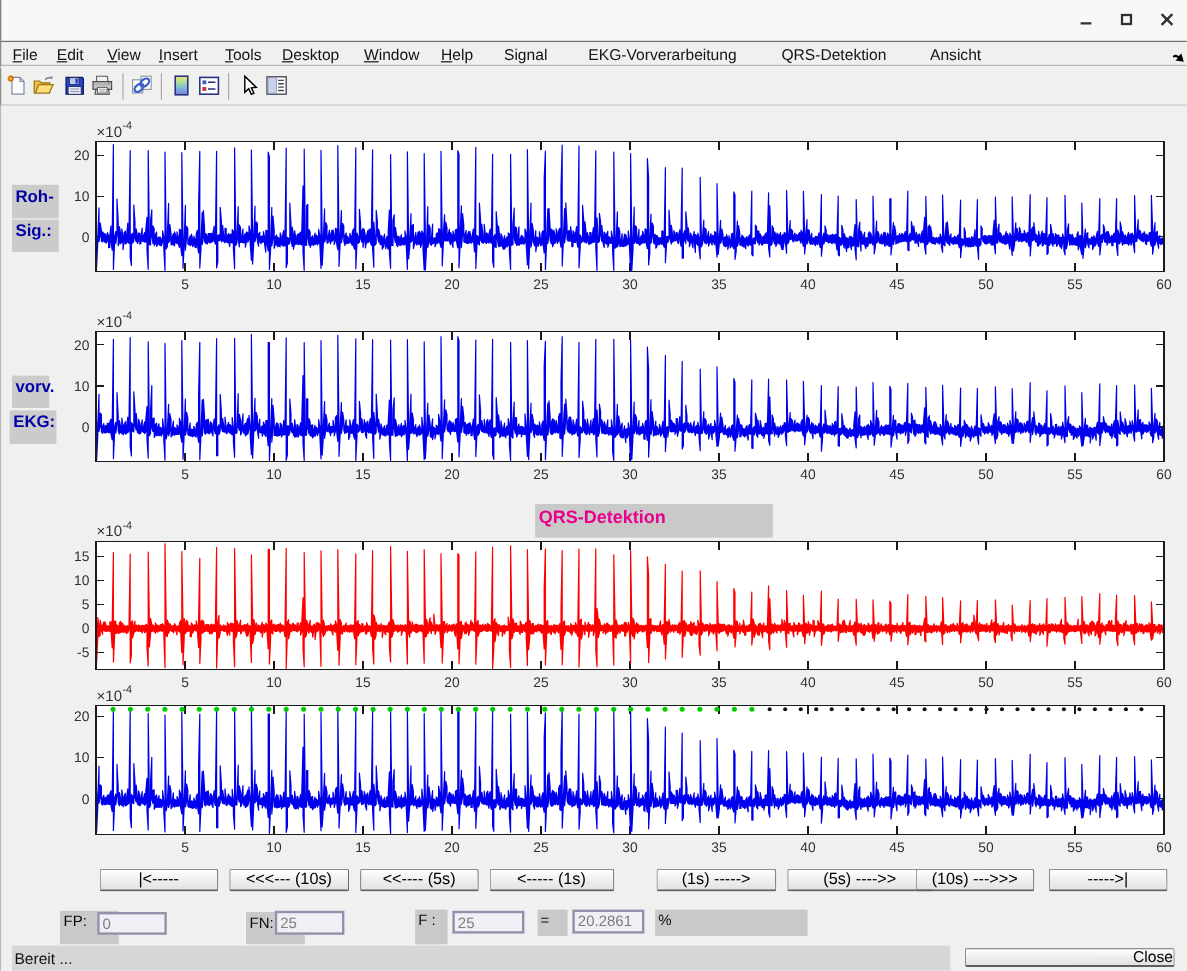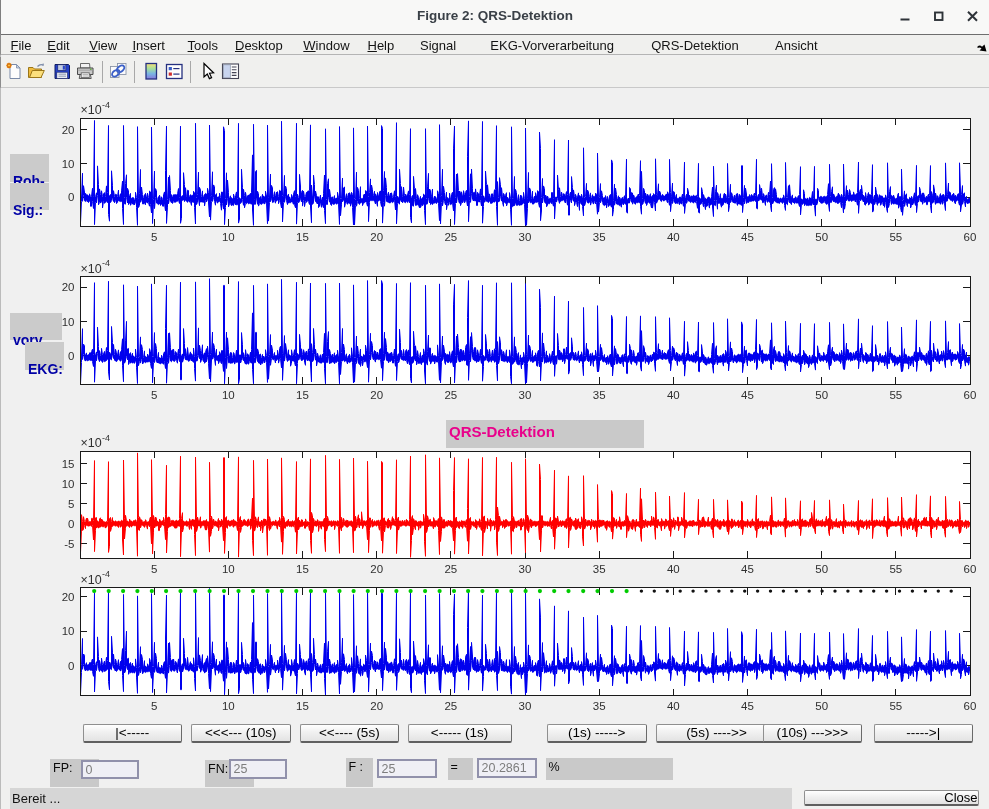--- a/index.html
+++ b/index.html
@@ -2,32 +2,31 @@
 <html><head><meta charset="utf-8"><title>Figure 2: QRS-Detektion</title>
 <style>
 *{margin:0;padding:0;box-sizing:border-box}
 html,body{width:989px;height:809px;overflow:hidden}
 body{position:relative;background:#f0f0f0;font-family:"Liberation Sans",sans-serif;-webkit-font-smoothing:antialiased}
 .titlebar{position:absolute;left:0;top:0;width:989px;height:34px;background:#f8f8f7;border-left:1px solid #6c6c6c}
 .titlebar .txt{position:absolute;left:0;right:0;top:8px;text-align:center;font-size:13.5px;font-weight:bold;color:#3a4047}
 .menubar{position:absolute;left:0;top:34px;width:989px;height:21px;background:#f0f0ee;border-top:1px solid #6e6e6e;border-bottom:1px solid #b4b4b4;border-left:1px solid #8a8a8a}
 .menubar span{position:absolute;top:3px;font-size:13px;color:#141414}
 .toolbar{position:absolute;left:0;top:57px;width:989px;height:31px;background:#f0f0ee;border-bottom:1px solid #c9c9c9;border-left:1px solid #8a8a8a}
-.lbl{position:absolute;background:#cbcbcb;color:#0000a6;font-weight:bold;font-size:14px;padding-left:3px;padding-top:19px}
+.lbl{position:absolute;background:#cbcbcb;color:#0000a6;font-weight:bold;font-size:14px;padding-left:3px;padding-top:1px}
 .qrshdr{position:absolute;left:446px;top:419.5px;width:198px;height:28.5px;background:#c9c9c9;color:#e9018b;font-weight:bold;font-size:15px;padding-left:3px;padding-top:3px}
 .btn{position:absolute;top:724px;height:18.5px;background:linear-gradient(#ffffff,#f2f2f2 40%,#e3e3e3);border:1px solid #8f8f8f;border-bottom:2px solid #606060;border-right-color:#6a6a6a;border-radius:2px;font-size:13.5px;color:#000;text-align:center;line-height:16px;font-family:"Liberation Sans",sans-serif}
 .glbl{position:absolute;background:#c9c9c9;color:#0a0a0a;font-size:12.5px;padding-left:3px;padding-top:2px}
 .field{position:absolute;background:#efeff5;border:2px solid #9191ab;color:#7d7d7d;font-size:12.5px;padding-left:3px;padding-top:1px;height:19.5px}
 .statusbar{position:absolute;left:0;top:787px;width:989px;height:22px;background:#f0f0ef}
 .statusgray{position:absolute;left:10px;top:787.5px;width:782px;height:21.5px;background:#d6d6d6;font-size:13px;color:#141414;padding:3px 0 0 2px}
 .closebtn{position:absolute;left:804px;top:789.5px;width:174.5px;height:16.5px;background:linear-gradient(#ffffff,#f0f0f0 45%,#e2e2e2);border:1px solid #8f8f8f;border-bottom:2px solid #5f5f5f;border-radius:2px;font-size:13px;text-align:right;line-height:13px}
 </style></head>
 <body>
 <div class="titlebar">
-    <div class="txt">Figure 2: QRS-Detektion</div>
     <svg style="position:absolute;right:0;top:0" width="110" height="30" viewBox="0 0 110 30">
       <path d="M21.5,19.5 h9" stroke="#2e3338" stroke-width="2"></path>
       <rect x="56" y="12.5" width="7.5" height="7.5" fill="none" stroke="#2e3338" stroke-width="1.9"></rect>
       <path d="M89,11.8 l9,9 M98,11.8 l-9,9" stroke="#2e3338" stroke-width="2"></path>
     </svg>
   </div>
 <div class="menubar">
     <span style="left:9.5px"><u>F</u>ile</span>
     <span style="left:46.3px"><u>E</u>dit</span>
     <span style="left:88.3px"><u>V</u>iew</span>
@@ -273,22 +272,22 @@
     <circle cx="873.7" cy="591.1" r="1.7" fill="#111111"></circle>
     <circle cx="886.6" cy="591.1" r="1.7" fill="#111111"></circle>
     <circle cx="899.5" cy="591.1" r="1.7" fill="#111111"></circle>
     <circle cx="912.4" cy="591.1" r="1.7" fill="#111111"></circle>
     <circle cx="925.4" cy="591.1" r="1.7" fill="#111111"></circle>
     <circle cx="938.3" cy="591.1" r="1.7" fill="#111111"></circle>
     <circle cx="951.2" cy="591.1" r="1.7" fill="#111111"></circle>
   </svg>
 <div class="lbl" style="left:9.9px;top:154.0px;width:38.8px;height:27.6px">Roh-</div>
 <div class="lbl" style="left:9.9px;top:182.6px;width:38.8px;height:27.7px">Sig.:</div>
-<div class="lbl" style="left:9.9px;top:312.9px;width:52px;height:27.5px">vorv.</div>
-<div class="lbl" style="left:25px;top:342.0px;width:38.8px;height:27.7px">EKG:</div>
+<div class="lbl" style="left:9.9px;top:312.9px;width:31px;height:27.5px">vorv.</div>
+<div class="lbl" style="left:8px;top:342.0px;width:38.8px;height:27.7px">EKG:</div>
 <div class="qrshdr">QRS-Detektion</div>
 <div class="btn" style="left:82.5px;width:99.5px">|&lt;-----</div>
 <div class="btn" style="left:191.0px;width:99.5px">&lt;&lt;&lt;--- (10s)</div>
 <div class="btn" style="left:299.5px;width:99.5px">&lt;&lt;---- (5s)</div>
 <div class="btn" style="left:407.5px;width:104px">&lt;----- (1s)</div>
 <div class="btn" style="left:547.0px;width:99.5px">(1s) -----&gt;</div>
 <div class="btn" style="left:656.0px;width:121px">(5s) ----&gt;&gt;</div>
 <div class="btn" style="left:762.5px;width:99.5px">(10s) ---&gt;&gt;&gt;</div>
 <div class="btn" style="left:873.5px;width:99.5px">-----&gt;|</div>
 <div class="glbl" style="left:50px;top:758.5px;width:49px;height:28.5px">FP:</div>

